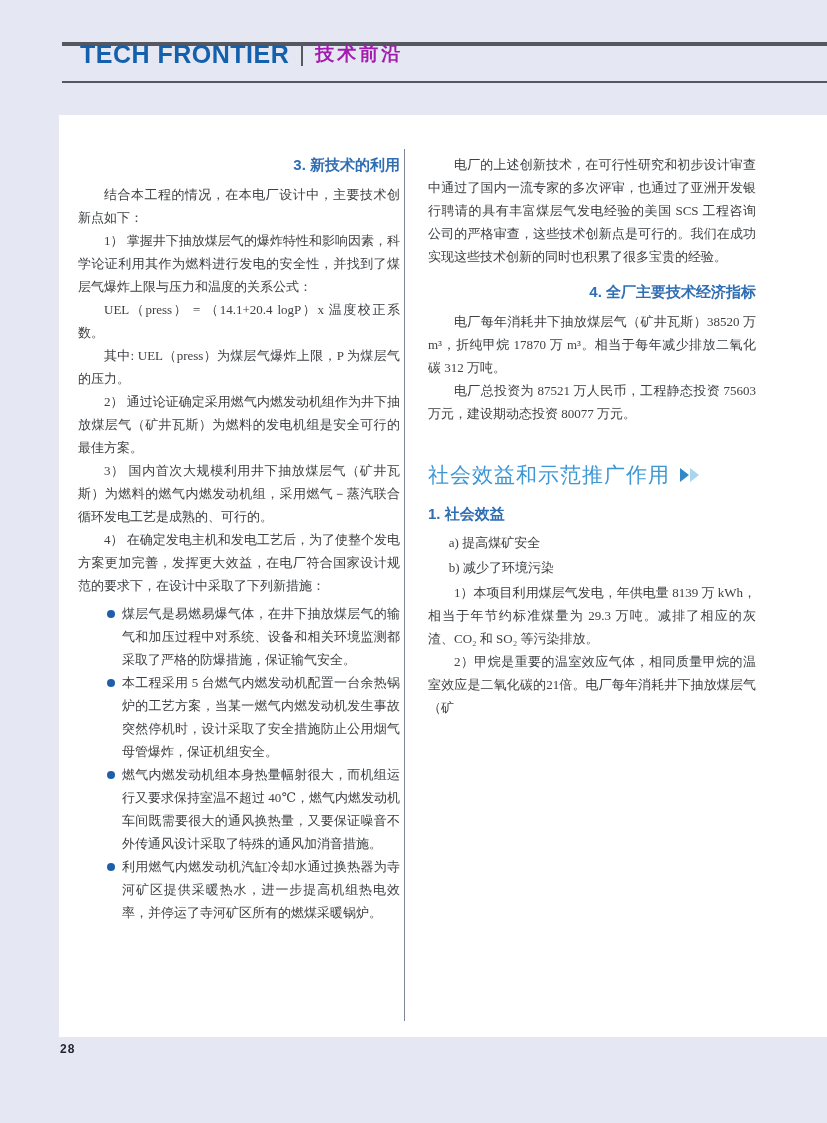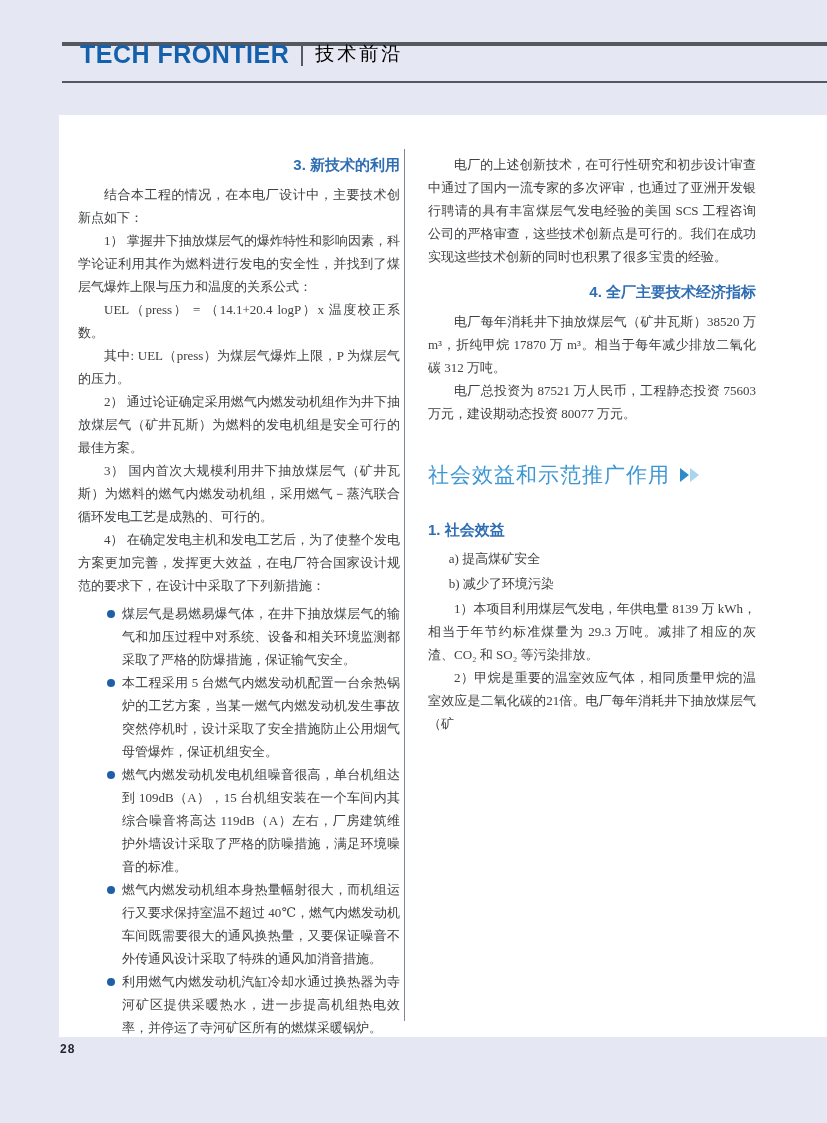--- a/index.html
+++ b/index.html
@@ -7,39 +7,39 @@
     width:827px;height:1123px;position:relative;overflow:hidden;
     background:#e5e8f2;
     font-family:"Liberation Serif","DejaVu Serif",serif;
   }
   
   .hdr-top-bar{position:absolute;left:62px;top:42px;right:0;height:4px;background:#55595f;}
   .hdr-row{position:absolute;left:62px;top:46px;right:0;height:16px;display:flex;align-items:center;}
   .hdr-en{font-family:"Liberation Sans","DejaVu Sans",sans-serif;font-weight:bold;
     font-size:25px;color:#1460ad;letter-spacing:.5px;margin-left:18px;}
   .hdr-sep{width:2px;height:24px;background:#565a61;margin:0 12px;}
-  .hdr-zh{font-family:"Liberation Sans","DejaVu Sans",sans-serif;font-weight:normal;
-    font-size:19px;color:#000000;letter-spacing:3px;}
+  .hdr-zh{font-family:"Liberation Sans","DejaVu Sans",sans-serif;font-weight:bold;
+    font-size:19px;color:#a21caf;letter-spacing:3px;}
   .hdr-rule{position:absolute;left:62px;top:81px;right:0;height:2px;background:#54585f;}
   
   .content{position:absolute;left:59px;top:115px;right:0;bottom:86px;background:#ffffff;}
   .col{position:absolute;top:38px;font-size:13px;line-height:23px;color:#3f4043;text-align:justify;}
   .col-left{left:19px;width:322px;}
   .col-right{left:369px;width:328px;}
   .col-divider{position:absolute;left:345px;top:34px;width:1px;height:872px;background:#7d8698;}
   p{margin:0;}
   .indent{text-indent:2em;}
   .sec-heading{font-family:"Liberation Sans","DejaVu Sans",sans-serif;font-weight:bold;
     font-size:15px;color:#2f6eb3;margin:0 0 7px 0;text-align:right;}
   .bullet-list{list-style:none;margin:5px 0 0 0;padding:0;}
   .bullet-list li{position:relative;padding-left:44px;margin:0;}
   .bullet-dot{position:absolute;left:29px;top:8px;width:8px;height:8px;border-radius:50%;
     background:#1f5fa9;}
   .social-heading{font-family:"Liberation Sans","DejaVu Sans",sans-serif;font-weight:normal;
-    font-size:21px;color:#3e97d4;letter-spacing:1px;margin:38px 0 32px 0;text-align:center;
+    font-size:21px;color:#3e97d4;letter-spacing:1px;margin:38px 0 16px 0;text-align:center;
     display:flex;align-items:center;gap:8px;}
   .sub-heading{font-family:"Liberation Sans","DejaVu Sans",sans-serif;font-weight:bold;
     font-size:15px;color:#2f6eb3;margin:0 0 6px 0;text-align:left;}
   .item-title{text-indent:1.6em;margin:2px 0;}
   .mt20{margin-top:12px;}
   
   .page-num{position:absolute;left:60px;top:1042px;
     font-family:"Liberation Sans","DejaVu Sans",sans-serif;font-weight:bold;
     font-size:12px;color:#23272e;letter-spacing:1px;}
 </style>
@@ -70,24 +70,20 @@
       <li>
         <span class="bullet-dot"></span>
         <span>煤层气是易燃易爆气体，在井下抽放煤层气的输气和加压过程中对系统、设备和相关环境监测都采取了严格的防爆措施，保证输气安全。</span>
       </li>
       <li>
         <span class="bullet-dot"></span>
         <span>本工程采用 5 台燃气内燃发动机配置一台余热锅炉的工艺方案，当某一燃气内燃发动机发生事故突然停机时，设计采取了安全措施防止公用烟气母管爆炸，保证机组安全。</span>
       </li>
       <li>
         <span class="bullet-dot"></span>
-        <span>燃气内燃发动机发电机组噪音很高，单台机组达到 109dB（A），15 台机组安装在一个车间内其综合噪音将高达 119dB（A）左右，厂房建筑维护外墙设计采取了严格的防噪措施，满足环境噪音的标准。</span>
-      </li>
-      <li>
-        <span class="bullet-dot"></span>
         <span>燃气内燃发动机组本身热量幅射很大，而机组运行又要求保持室温不超过 40℃，燃气内燃发动机车间既需要很大的通风换热量，又要保证噪音不外传通风设计采取了特殊的通风加消音措施。</span>
       </li>
       <li>
         <span class="bullet-dot"></span>
         <span>利用燃气内燃发动机汽缸冷却水通过换热器为寺河矿区提供采暖热水，进一步提高机组热电效率，并停运了寺河矿区所有的燃煤采暖锅炉。</span>
       </li>
     </ul>
   </div>
 
   <div class="col col-right">

